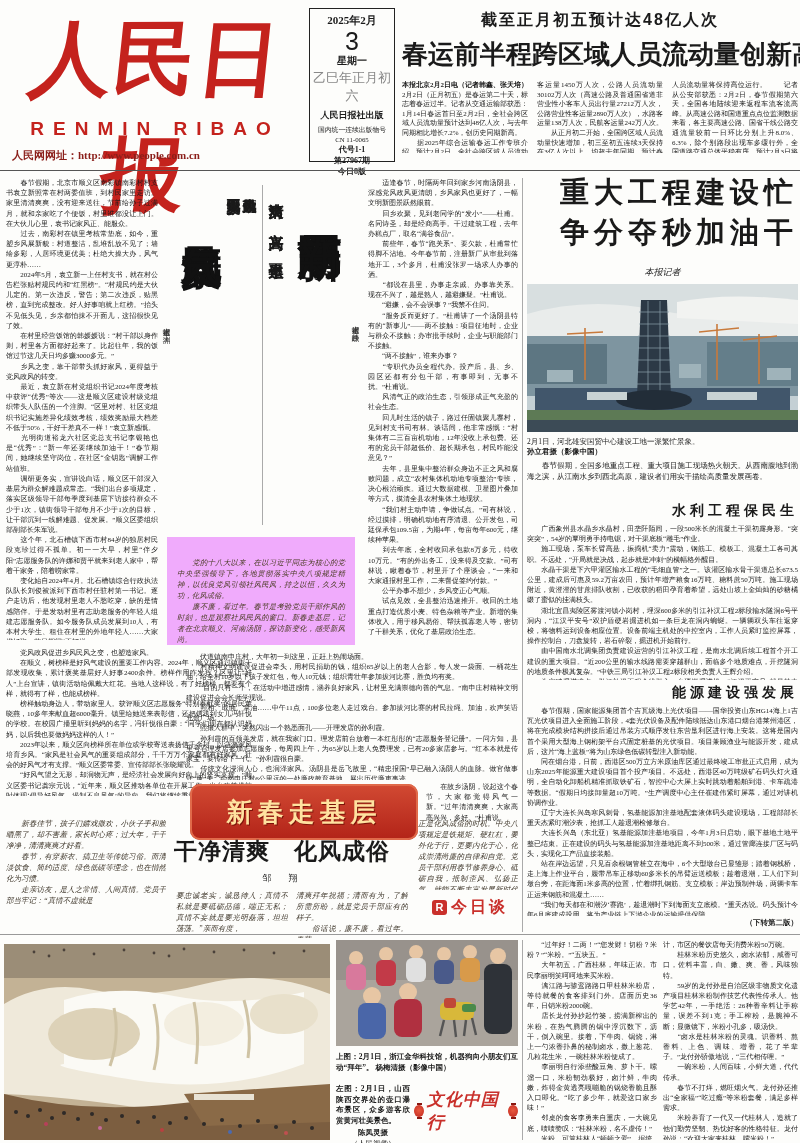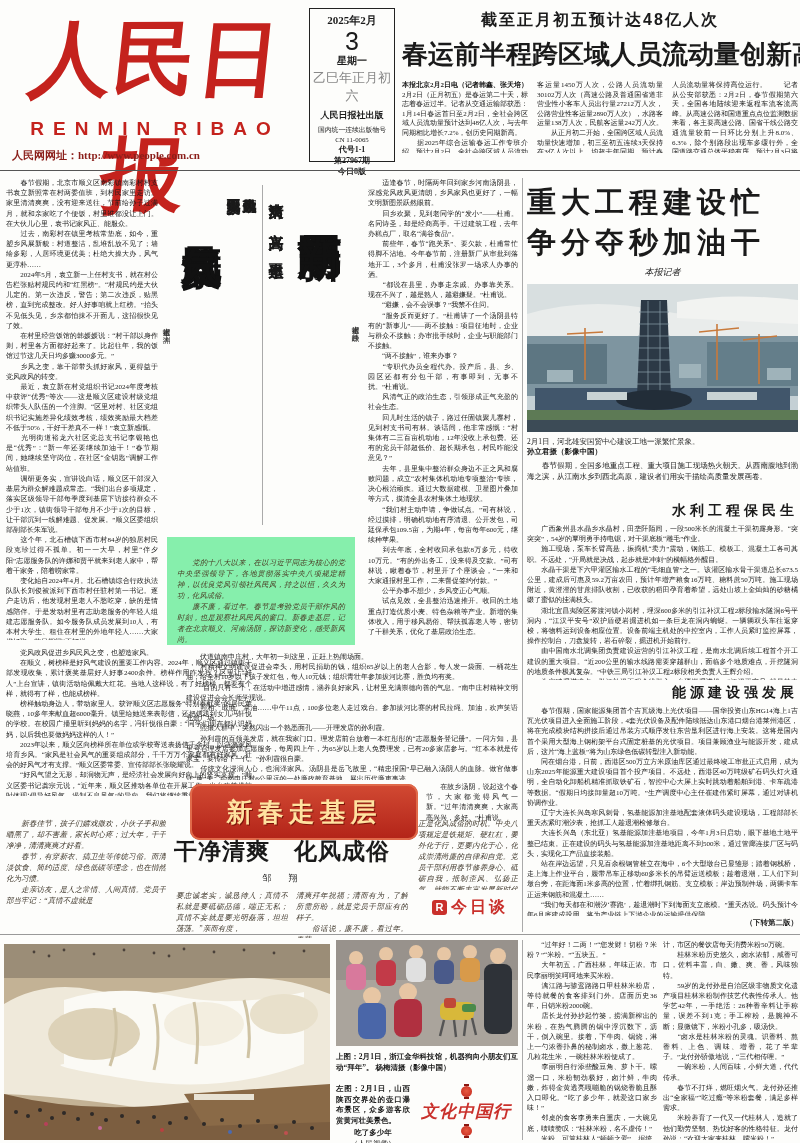--- a/index.html
+++ b/index.html
@@ -34,44 +34,44 @@
   .hrule2{height:1px;background:#999;}
   .vrule{width:1px;background:#aaa;}
   
   .bodytxt{font-size:7px;line-height:10.2px;text-align:justify;white-space:pre-line;overflow:hidden;}
   .italictxt{font-style:italic;color:#40382c;}
   .vtext{writing-mode:vertical-rl;text-orientation:upright;}
   .bigvhead{font-family:"Liberation Sans",sans-serif;font-weight:900;color:#111;}
   .secthead{font-family:"Liberation Sans",sans-serif;font-weight:bold;font-size:14px;
     text-align:right;letter-spacing:4px;}
   
-  .editor-box{left:167px;top:537px;width:188px;height:108px;background:#86efac;
+  .editor-box{left:167px;top:537px;width:188px;height:108px;background:#f0abfc;
     padding:9px 10px;box-sizing:border-box;font-size:7.4px;line-height:11px;
     font-style:italic;color:#4a3c24;text-align:justify;white-space:pre-line;overflow:hidden;}
   
   .badge-xc{left:190px;top:784px;width:228px;height:56px;border-radius:10px;
     background:linear-gradient(180deg,#d24a33,#b22318);display:flex;align-items:center;
     justify-content:center;box-shadow:inset 0 0 0 2px #e06a4a;}
   .badge-xc span{color:#ffe2a0;font-size:26px;font-weight:900;letter-spacing:5px;
     font-family:"DejaVu Serif",serif;text-shadow:1px 1px 0 #7a1208;}
-  .badge-wh{left:414px;top:1086px;width:104px;height:50px;display:flex;align-items:center;justify-content:center;gap:3px;flex-direction:column;}
+  .badge-wh{left:414px;top:1086px;width:104px;height:50px;display:flex;align-items:center;justify-content:center;gap:3px;}
   .badge-wh .txt{color:#c9302b;font-size:17px;font-weight:900;font-style:italic;
     font-family:"DejaVu Serif",serif;letter-spacing:1px;}
   .lantern{width:11px;height:12px;background:radial-gradient(circle at 50% 45%,#e85a40,#c1271e);
     border-radius:50%;position:relative;}
   .lantern:before,.lantern:after{content:"";position:absolute;left:3px;width:5px;height:2px;background:#8a1710;}
   .lantern:before{top:-2px;} .lantern:after{bottom:-2px;}
   .jrt{left:424px;top:896px;width:92px;height:22px;display:flex;align-items:center;justify-content:center;gap:4px;}
   .jrt .mark{width:15px;height:15px;background:#c9302b;color:#fff;font-size:11px;font-weight:bold;
     display:flex;align-items:center;justify-content:center;border-radius:3px;
     font-family:"Liberation Sans",sans-serif;}
   .jrt .txt{color:#c9302b;font-size:16px;font-weight:900;letter-spacing:3px;
     font-family:"Liberation Sans",sans-serif;}
   
-  .prj-h{left:527px;top:182px;width:271px;text-align:left;font-size:29px;font-weight:900;
+  .prj-h{left:527px;top:172px;width:271px;text-align:right;font-size:29px;font-weight:900;
     letter-spacing:5px;line-height:40px;font-family:"DejaVu Serif",serif;}
   .prj-by{left:527px;top:266px;width:271px;text-align:center;font-size:9px;font-style:italic;}
   .photo-frame{background:#8fa5ad;overflow:hidden;}
   .cap-row{display:flex;justify-content:space-between;font-size:7.5px;flex-direction:column;}
   .credit{font-weight:bold;}
   
   .mf-head{left:560px;top:986px;width:216px;background:#fdfdfb;text-align:center;padding:4px 0 2px;}
   .mf-head .h{font-size:24px;font-weight:900;font-family:"Liberation Sans",sans-serif;letter-spacing:2px;}
   .mf-head .b{font-size:8.5px;font-style:italic;margin-top:3px;}
   
@@ -368,21 +368,21 @@
   </div>
 
   <div class="abs" style="left:336px;top:1052px;width:182px;font-size:7.5px;line-height:10.5px;text-align:justify;">
     <span style="font-weight:bold;">上图：2月1日，浙江金华科技馆，机器狗向小朋友们互动“拜年”。</span>
     <span class="credit">杨梅清摄（影像中国）</span>
   </div>
 
   <div class="abs" style="left:336px;top:1084px;width:74px;font-size:7.5px;line-height:10.5px;text-align:justify;font-weight:bold;">
     <span>左图：2月1日，山西陕西交界处的壶口瀑布景区，众多游客欣赏黄河壮美景色。</span>
     <div style="text-align:center;margin-top:2px;">
-      <span>吃了多少年</span><br>
+      <span>陈凤灵摄</span><br>
       <span style="font-weight:normal;">（人民视觉）</span>
     </div>
   </div>
 
   <div class="abs badge-wh">
     <span class="lantern"></span>
     <span class="txt">文化中国行</span>
     <span class="lantern"></span>
   </div>
 

